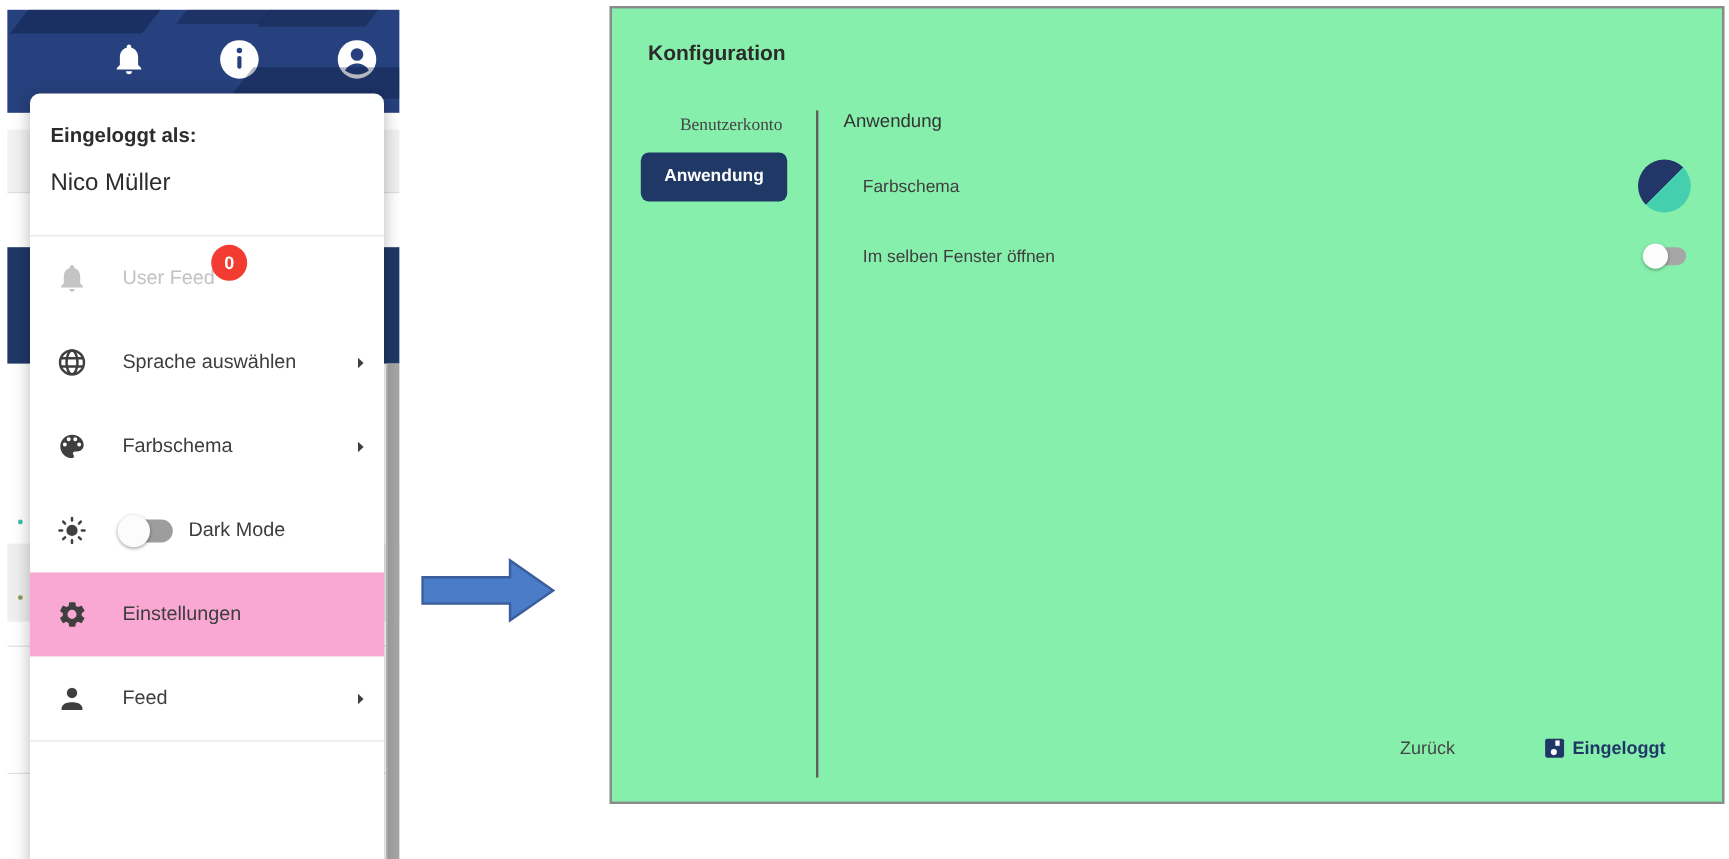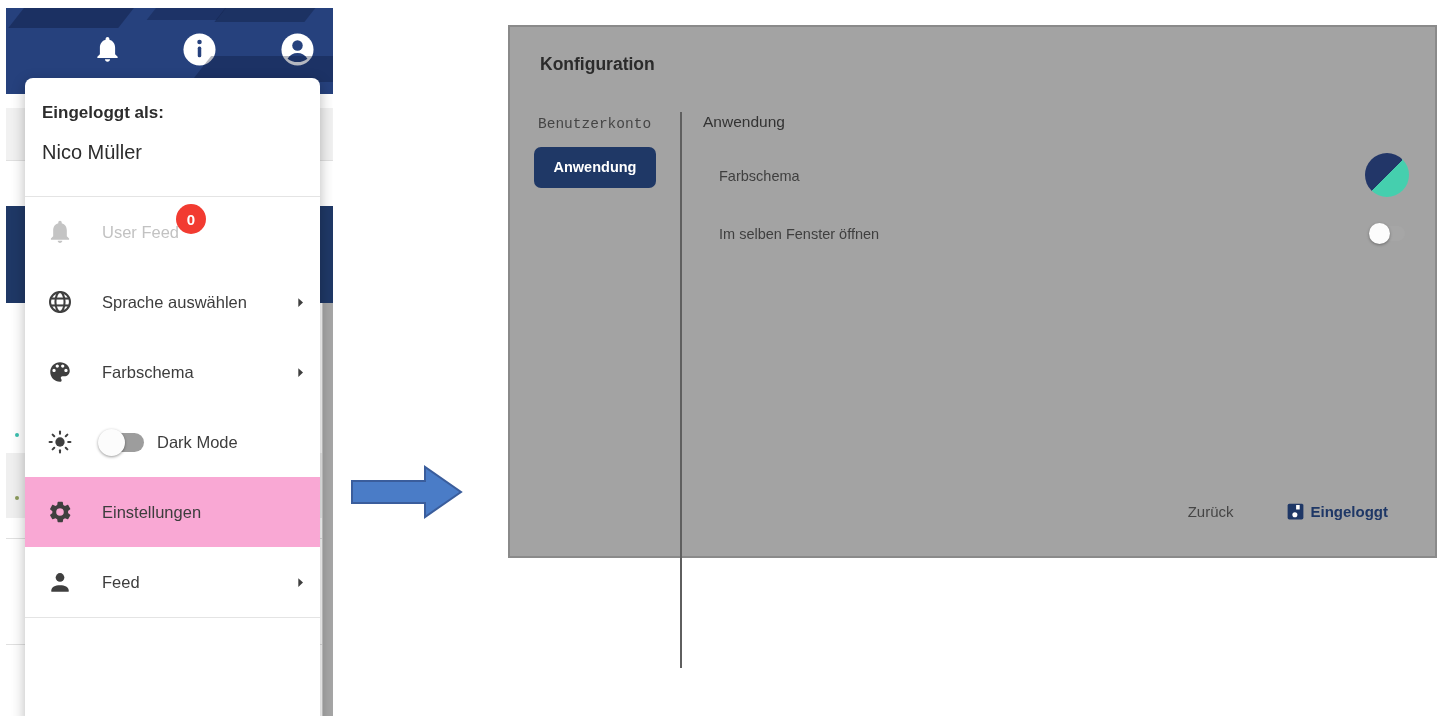--- a/index.html
+++ b/index.html
@@ -50,41 +50,41 @@
   .mrow-highlight{background:#f9a8d4;}
   .toggle-lg{position:relative;margin-left:27px;width:44px;height:19px;border-radius:10px;background:#9d9d9d;flex:0 0 44px;}
   .toggle-lg .knob{position:absolute;left:-2px;top:-4px;width:27px;height:27px;border-radius:50%;
           background:#fcfcfc;box-shadow:0 1px 3px rgba(0,0,0,.4);}
   .toggle-lg + .mlabel{margin-left:13px;}
 
   
   .flow-arrow{position:absolute;left:351px;top:465px;width:112px;height:54px;}
 
   
-  .dialog{position:absolute;left:508px;top:5px;width:929px;height:533px;box-sizing:border-box;
-          background:#a3a3a3;border:2px solid #8a8a8a;margin-top:20px;}
+  .dialog{position:absolute;left:508px;top:5px;width:929px;height:665px;box-sizing:border-box;
+          background:#86efac;border:2px solid #8a8a8a;}
   .dlg-title{position:absolute;left:30px;top:27px;font-size:17.5px;font-weight:bold;color:#2b2b2b;}
-  .tab-plain{position:absolute;left:22px;top:88px;width:126px;text-align:left;
+  .tab-plain{position:absolute;left:22px;top:88px;width:126px;text-align:right;
           font-size:14.5px;color:#454545;cursor:pointer;background:none;border:none;
-          font-family:Liberation Mono, monospace;}
+          font-family:Liberation Serif, serif;}
   .tab-selected{position:absolute;left:24px;top:120px;width:122px;height:41px;border-radius:7px;
           background:#1f3866;color:#fff;font-size:14.5px;font-weight:bold;text-align:center;
           line-height:41px;cursor:pointer;border:none;padding:0;font-family:"Liberation Sans",sans-serif;}
   .vdivider{position:absolute;left:170px;top:85px;width:2px;height:556px;background:#5f5f5f;}
   .section-title{position:absolute;left:193px;top:86px;font-size:15.5px;color:#333;}
   .setting-label{position:absolute;font-size:14.5px;color:#3f3f3f;}
   .lbl-farbschema{left:209px;top:141px;}
   .lbl-fenster{left:209px;top:199px;text-align:right;}
   .color-circle{position:absolute;left:855px;top:126px;width:44px;height:44px;border-radius:50%;
           background:linear-gradient(135deg,#223668 0 50%,#45cfae 50% 100%);cursor:pointer;}
   .toggle-sm{position:absolute;left:860px;top:199px;width:35px;height:15px;border-radius:8px;
           background:#a6a6a6;cursor:pointer;}
   .toggle-sm .knob{position:absolute;left:-1px;top:-3px;width:21px;height:21px;border-radius:50%;
           background:#fcfcfc;box-shadow:0 1px 3px rgba(0,0,0,.35);}
-  .dlg-footer{position:absolute;right:45px;bottom:30px;display:flex;align-items:center;gap:47px;}
+  .dlg-footer{position:absolute;right:45px;bottom:30px;display:flex;align-items:center;gap:68px;}
   .btn-text{background:none;border:none;font-size:15px;color:#454545;cursor:pointer;
           font-family:"Liberation Sans",sans-serif;padding:4px 2px;}
   .btn-save{background:none;border:none;display:flex;align-items:center;gap:5px;cursor:pointer;
           font-family:"Liberation Sans",sans-serif;padding:4px 2px;}
   .btn-save .save-label{font-size:15px;font-weight:bold;color:#1e3766;}
   .save-icon{display:block;width:21px;height:21px;}
   .save-icon svg{display:block;width:100%;height:100%;}
 </style>
 </head>
 <body>

